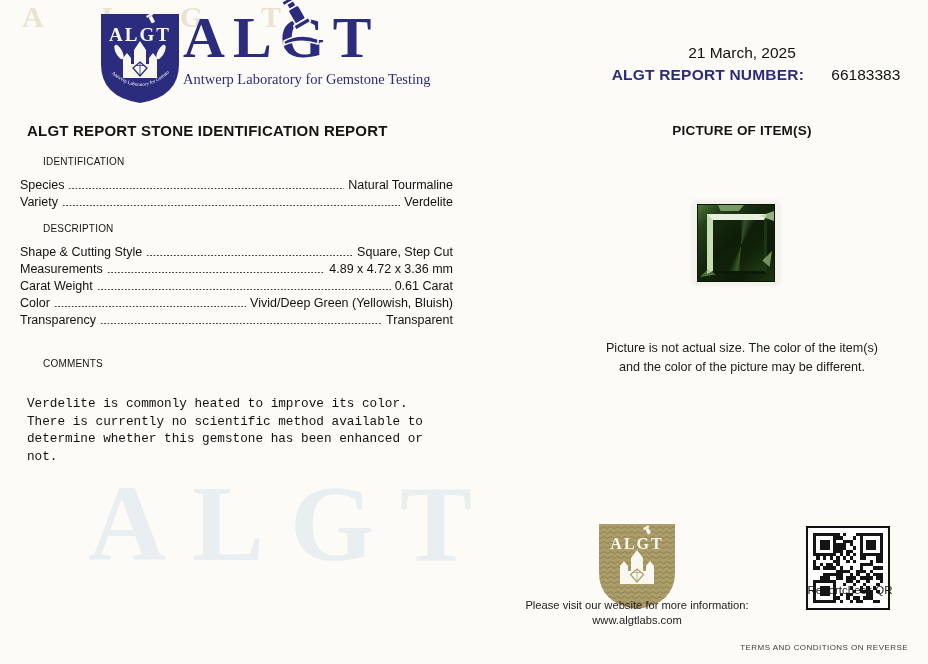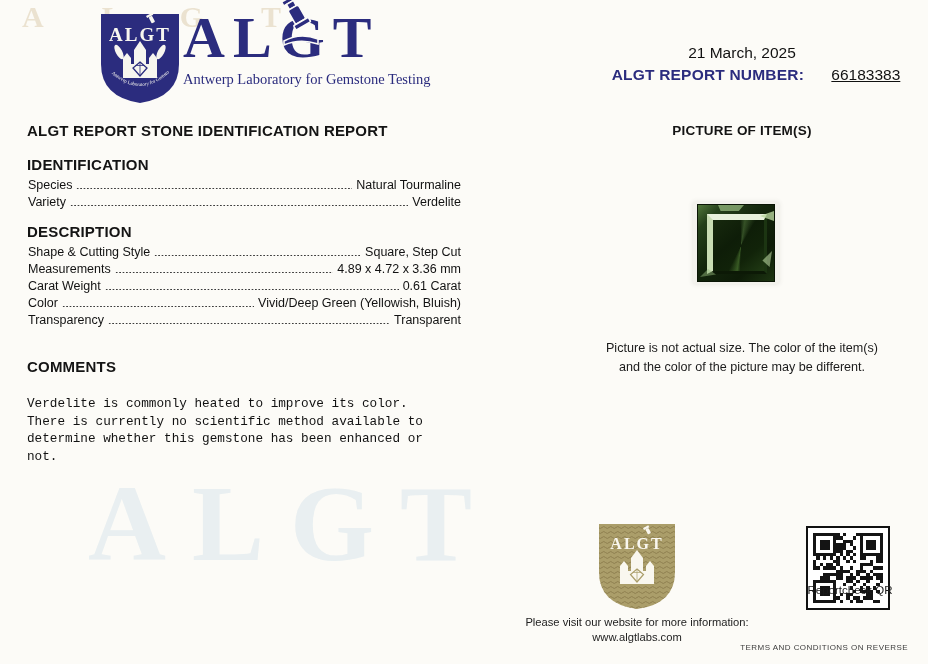--- a/index.html
+++ b/index.html
@@ -35,25 +35,25 @@
   }
   .hdr-date{
     position:absolute; left:552px; top:44px; width:380px; text-align:center;
     font-size:15.5px; color:#111;
   }
   .hdr-repline{
     position:absolute; left:566px; top:66px; width:380px; text-align:center;
     font-size:15.5px; white-space:nowrap;
   }
   .hdr-repline .lab{color:var(--accent); font-weight:700; letter-spacing:0.2px;}
-  .hdr-repline .num{color:#111; margin-left:23px;text-decoration:underline;}
+  .hdr-repline .num{color:#111; margin-left:23px;}
   
   .doc-title{position:absolute; left:27px; top:122px; font-size:15px; font-weight:700; letter-spacing:0.2px;}
-  .sec-h{position:absolute; left:27px; font-size:15px; font-weight:700; letter-spacing:0.2px;}
-  .rowlist{position:absolute; left:28px; width:433px;}
+  .sec-h{position:absolute; left:43px; font-size:10px; font-weight:400; letter-spacing:0.2px;}
+  .rowlist{position:absolute; left:20px; width:433px;}
   .drow{display:flex; align-items:flex-end; height:17px; font-size:12.5px; color:#121212;}
   .drow .lbl{white-space:nowrap; line-height:16px;}
   .drow .val{white-space:nowrap; line-height:16px;}
   .drow .leader{
     flex:1; height:5px; margin:0 4px 2px 4px;
     background-image:radial-gradient(circle, #3c3c3c 0.9px, transparent 1.05px);
     background-size:3.4px 5px; background-position:left bottom; background-repeat:repeat-x;
   }
   .comments-p{
     position:absolute; left:27px; top:395px; width:424px;
@@ -89,21 +89,21 @@
   .f2{right:2px; bottom:14px; width:12px; height:16px; clip-path:polygon(100% 0,20% 60%,80% 100%); opacity:.6;}
   .f3{left:2px; bottom:4px; width:16px; height:8px; clip-path:polygon(0 100%,50% 0,100% 70%); opacity:.5; background:#8fb478;}
   .f4{top:0; left:20px; width:26px; height:6px; clip-path:polygon(0 0,100% 0,80% 100%,10% 100%); opacity:.7; background:#9cc084;}
   .pic-caption{
     position:absolute; left:552px; top:339px; width:380px; text-align:center;
     font-size:12.6px; line-height:19px; color:#1c1c1c;
   }
   
   .seal-svg{position:absolute; left:595px; top:520px;}
   .site-text{
-    position:absolute; left:512px; top:615px; width:250px; text-align:center;
+    position:absolute; left:512px; top:598px; width:250px; text-align:center;
     font-size:11.2px; line-height:15px; color:#222;
   }
   .qr-box{
     position:absolute; left:806px; top:526px; width:84px; height:84px;
     border:2px solid #111; background:#fff; box-sizing:border-box;
     display:flex; align-items:center; justify-content:center;
   }
   .qr-grid{display:grid; grid-template-columns:repeat(21,1fr); grid-template-rows:repeat(21,1fr);
     width:70px; height:70px;}
   .qm{background:#141414;}

